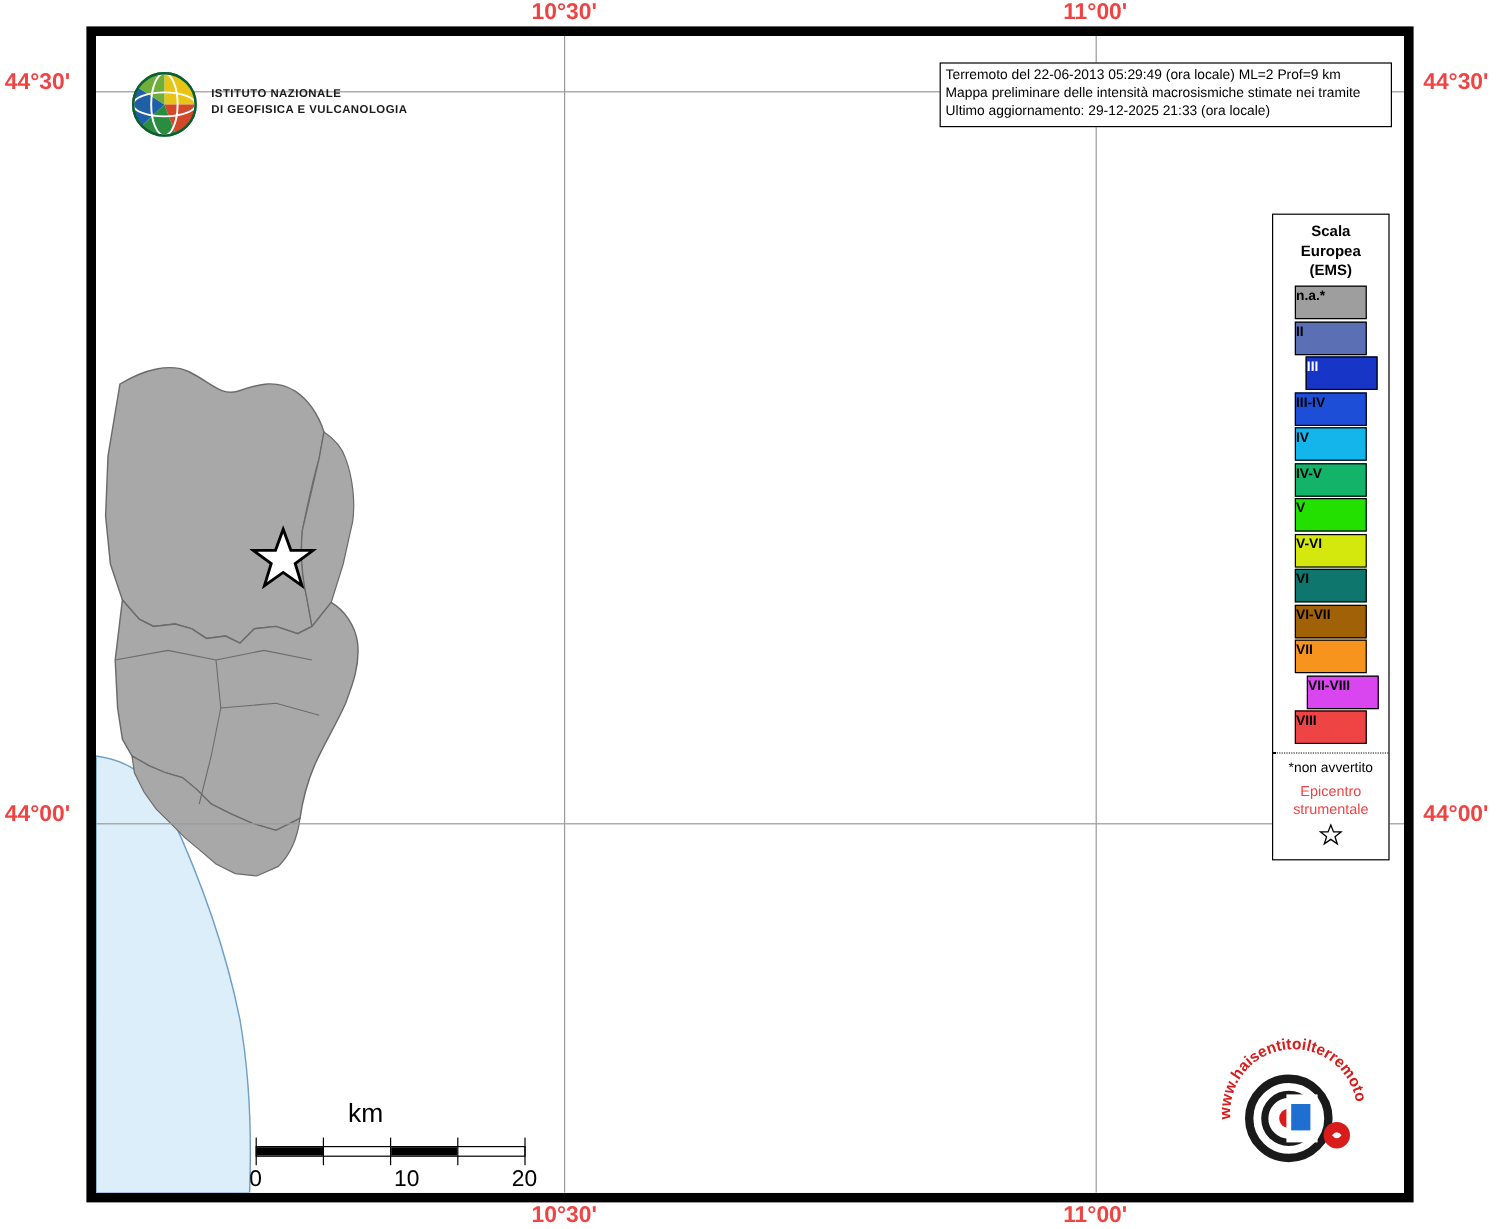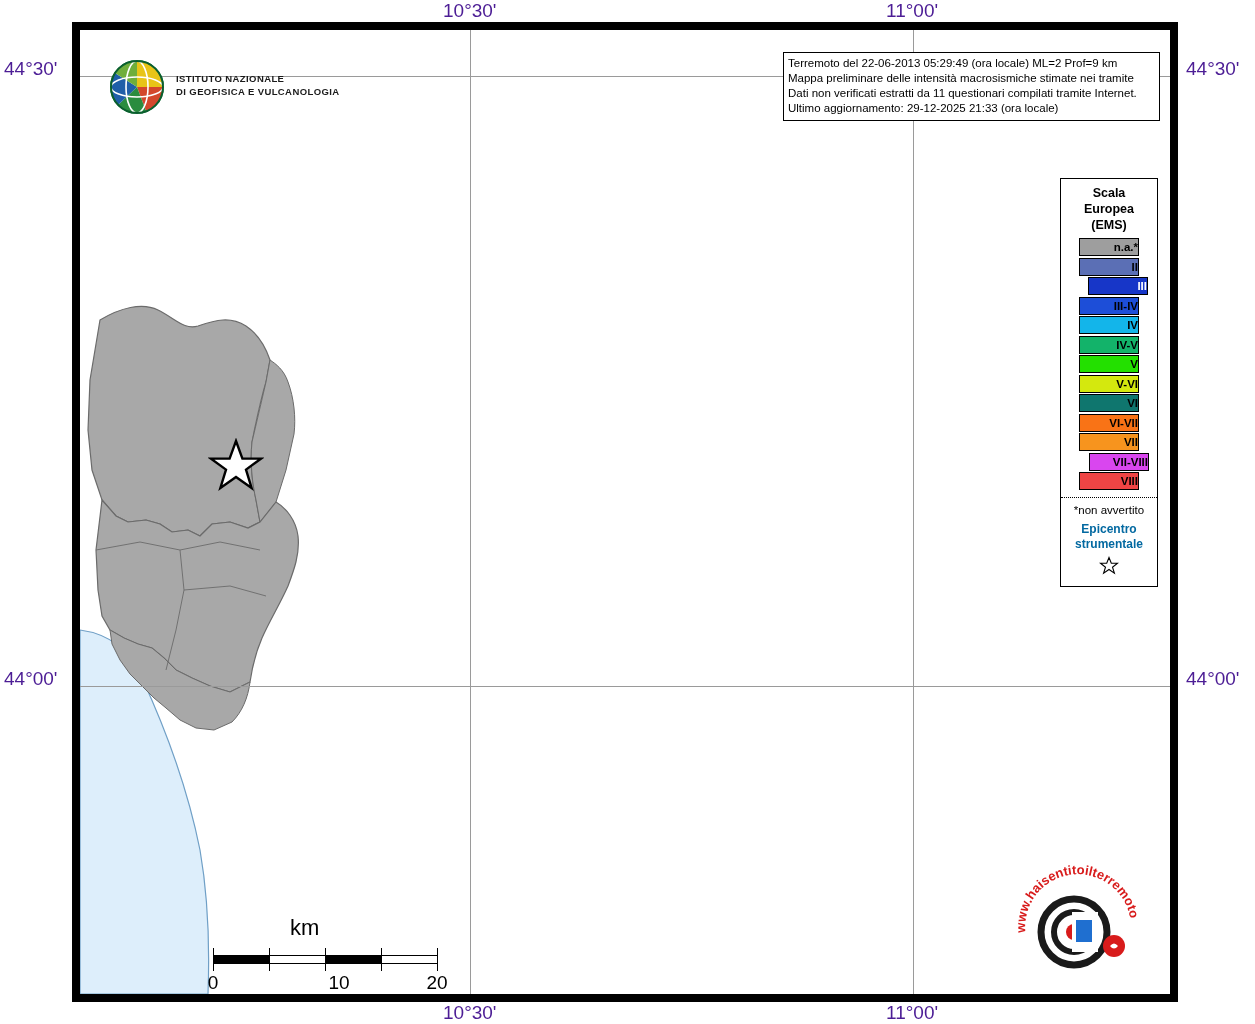--- a/index.html
+++ b/index.html
@@ -49,22 +49,22 @@
     position: absolute;
     left: 0; right: 0;
     height: 1px;
     background: #9a9a9a;
   }
 
   
   .axis-label {
     position: absolute;
     font-size: 19px;
-    font-weight: normal;
-    color: #4c1d95;
+    font-weight: bold;
+    color: #ef4444;
     white-space: nowrap;
   }
 
   
   .sea {
     position: absolute;
     left: 0;
     top: 0;
     width: 100%;
     height: 100%;
@@ -102,43 +102,43 @@
     font-size: 12.5px;
     font-weight: bold;
     line-height: 16px;
     color: #000;
   }
   .legend-items {
     margin-top: 5px;
   }
   .legend-item {
     width: 60px;
-    height: 18px;
+    height: 28px;
     margin: 1.5px auto;
     border: 1px solid #000;
     box-sizing: border-box;
     font-size: 11.5px;
     font-weight: bold;
     line-height: 16px;
     color: #000;
-    text-align: right;
+    text-align: left;
   }
   .legend-note {
     font-size: 11.5px;
     color: #000;
     margin-top: 7px;
     padding-top: 6px;
     border-top: 1px dotted #000;
   }
   .legend-epi-title {
     font-size: 12px;
-    font-weight: bold;
+    font-weight: normal;
     line-height: 15px;
     margin-top: 6px;
-    color: #0369a1;
+    color: #ef4444;
   }
   .legend-epi-star {
     margin-top: 4px;
     height: 22px;
   }
 
   
   .scalebar {
     position: absolute;
     left: 125px;
@@ -285,41 +285,40 @@
         </svg>
         <div class="ingv-text">
           <div>ISTITUTO NAZIONALE</div>
           <div>DI GEOFISICA E VULCANOLOGIA</div>
         </div>
       </div>
 
       <div class="info-box">
         <div>Terremoto del 22-06-2013 05:29:49 (ora locale) ML=2 Prof=9 km</div>
         <div>Mappa preliminare delle intensità macrosismiche stimate nei tramite</div>
-        <div>Dati non verificati estratti da 11 questionari compilati tramite Internet.</div>
         <div>Ultimo aggiornamento: 29-12-2025 21:33 (ora locale)</div>
       </div>
 
       <div class="legend">
         <div class="legend-title">
           <div>Scala</div>
           <div>Europea</div>
           <div>(EMS)</div>
         </div>
         <div class="legend-items">
           <div class="legend-item" style="background:#9e9e9e;">n.a.*</div>
           <div class="legend-item" style="background:#5b6fb5;">II</div>
           <div class="legend-item" style="background:#1736c8; color:#ffffff;margin-left:27px;">III</div>
           <div class="legend-item" style="background:#1d4ed8;">III-IV</div>
           <div class="legend-item" style="background:#13b5ea;">IV</div>
           <div class="legend-item" style="background:#13b36a;">IV-V</div>
           <div class="legend-item" style="background:#23e000;">V</div>
           <div class="legend-item" style="background:#d4e80e;">V-VI</div>
           <div class="legend-item" style="background:#0f766e;">VI</div>
-          <div class="legend-item" style="background:#f97316;">VI-VII</div>
+          <div class="legend-item" style="background:#a16207;">VI-VII</div>
           <div class="legend-item" style="background:#f7941e;">VII</div>
           <div class="legend-item" style="background:#d946ef;margin-left:28px;">VII-VIII</div>
           <div class="legend-item" style="background:#ef4444;">VIII</div>
         </div>
         <div class="legend-note">*non avvertito</div>
         <div class="legend-epi-title">
           <div>Epicentro</div>
           <div>strumentale</div>
         </div>
         <div class="legend-epi-star">

